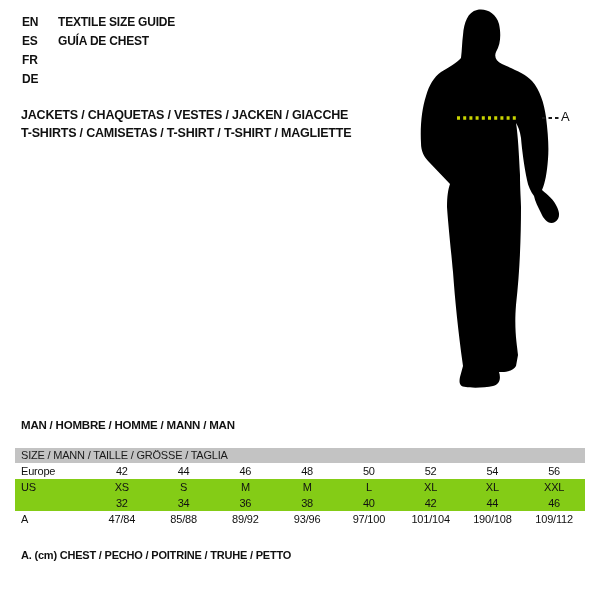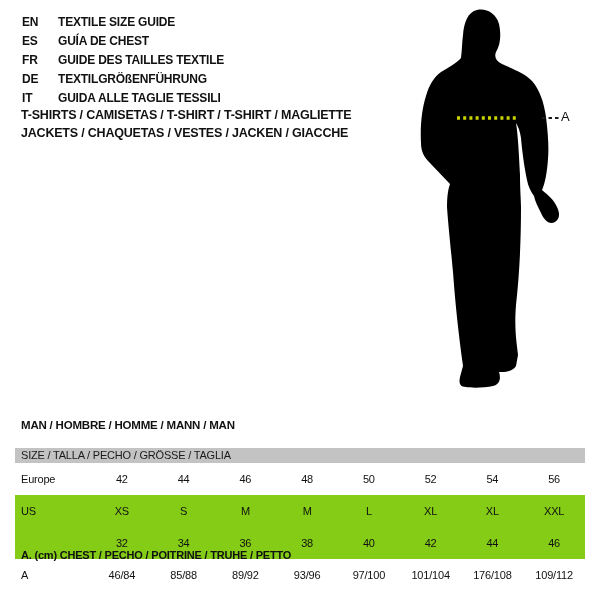--- a/index.html
+++ b/index.html
@@ -30,21 +30,21 @@
 
   
   .section-title { position: absolute; left: 21px; top: 419px;
                    font-size: 11.5px; font-weight: 700; letter-spacing: -0.2px; }
 
   
   .size-table { position: absolute; left: 15px; top: 448px; width: 570px;
                 font-size: 11px; letter-spacing: -0.2px; }
   .table-header { height: 15px; line-height: 15px; background: #c3c3c3;
                   padding-left: 6px; color: #1a1a1a; }
-  .t-row { display: flex; height: 32px; align-items: center; }
+  .t-row { display: flex; height: 16px; align-items: center; }
   .t-row.shaded { background: #84cc16; }
   .t-label { width: 70px; padding-left: 6px; text-align: left; }
   .t-cell { flex: 1; text-align: center; }
 
   
   .footnote { position: absolute; left: 21px; top: 549px;
               font-size: 11px; font-weight: 700; letter-spacing: -0.2px; }
 </style>
 </head>
 <body>
@@ -55,35 +55,29 @@
     <div class="lang-row">
       <span class="lang-code">EN</span>
       <span class="lang-text">TEXTILE SIZE GUIDE</span>
     </div>
     <div class="lang-row">
       <span class="lang-code">ES</span>
       <span class="lang-text">GUÍA DE CHEST</span>
     </div>
     <div class="lang-row">
       <span class="lang-code">FR</span>
-      <span class="lang-text">GUIDE DES TAILLES TEXTILE</span>
     </div>
     <div class="lang-row">
       <span class="lang-code">DE</span>
-      <span class="lang-text">TEXTILGRÖßENFÜHRUNG</span>
-    </div>
-    <div class="lang-row">
-      <span class="lang-code">IT</span>
-      <span class="lang-text">GUIDA ALLE TAGLIE TESSILI</span>
     </div>
   </div>
 
   <div class="categories">
+    <div>JACKETS / CHAQUETAS / VESTES / JACKEN / GIACCHE</div>
     <div>T-SHIRTS / CAMISETAS / T-SHIRT / T-SHIRT / MAGLIETTE</div>
-    <div>JACKETS / CHAQUETAS / VESTES / JACKEN / GIACCHE</div>
   </div>
 
   <svg class="figure-svg" viewBox="400 0 200 420" xmlns="http://www.w3.org/2000/svg">
     <path d="M 477 10
              C 486 8 496 13 499 24
              C 501 33 501 44 496 52
              C 494 57 496 61 502 64
              C 513 69 526 74 532 81
              C 540 90 544 103 546 117
              C 548 133 549 148 548 159
@@ -118,21 +112,21 @@
              C 464 22 468 12 477 10
              Z" fill="#000000"></path>
     <line x1="457" y1="118" x2="518" y2="118" stroke-width="3.5" stroke-dasharray="3 3.2" stroke="#c9d400"></line>
     <line x1="542" y1="118" x2="559" y2="118" stroke-width="2" stroke-dasharray="3.5 3" stroke="#1a1a1a"></line>
   </svg>
   <div class="measure-label">A</div>
 
   <div class="section-title">MAN / HOMBRE / HOMME / MANN / MAN</div>
 
   <div class="size-table">
-    <div class="table-header">SIZE / TALLA / PECHO / GRÖSSE / TAGLIA</div>
+    <div class="table-header">SIZE / MANN / TAILLE / GRÖSSE / TAGLIA</div>
 
     <div class="t-row">
       <span class="t-label">Europe</span>
       <span class="t-cell">42</span>
       <span class="t-cell">44</span>
       <span class="t-cell">46</span>
       <span class="t-cell">48</span>
       <span class="t-cell">50</span>
       <span class="t-cell">52</span>
       <span class="t-cell">54</span>
@@ -158,26 +152,26 @@
       <span class="t-cell">36</span>
       <span class="t-cell">38</span>
       <span class="t-cell">40</span>
       <span class="t-cell">42</span>
       <span class="t-cell">44</span>
       <span class="t-cell">46</span>
     </div>
 
     <div class="t-row">
       <span class="t-label">A</span>
-      <span class="t-cell">46/84</span>
+      <span class="t-cell">47/84</span>
       <span class="t-cell">85/88</span>
       <span class="t-cell">89/92</span>
       <span class="t-cell">93/96</span>
       <span class="t-cell">97/100</span>
       <span class="t-cell">101/104</span>
-      <span class="t-cell">176/108</span>
+      <span class="t-cell">190/108</span>
       <span class="t-cell">109/112</span>
     </div>
   </div>
 
   <div class="footnote">A. (cm) CHEST / PECHO / POITRINE / TRUHE / PETTO</div>
 
 </div>
 
 </body></html>

